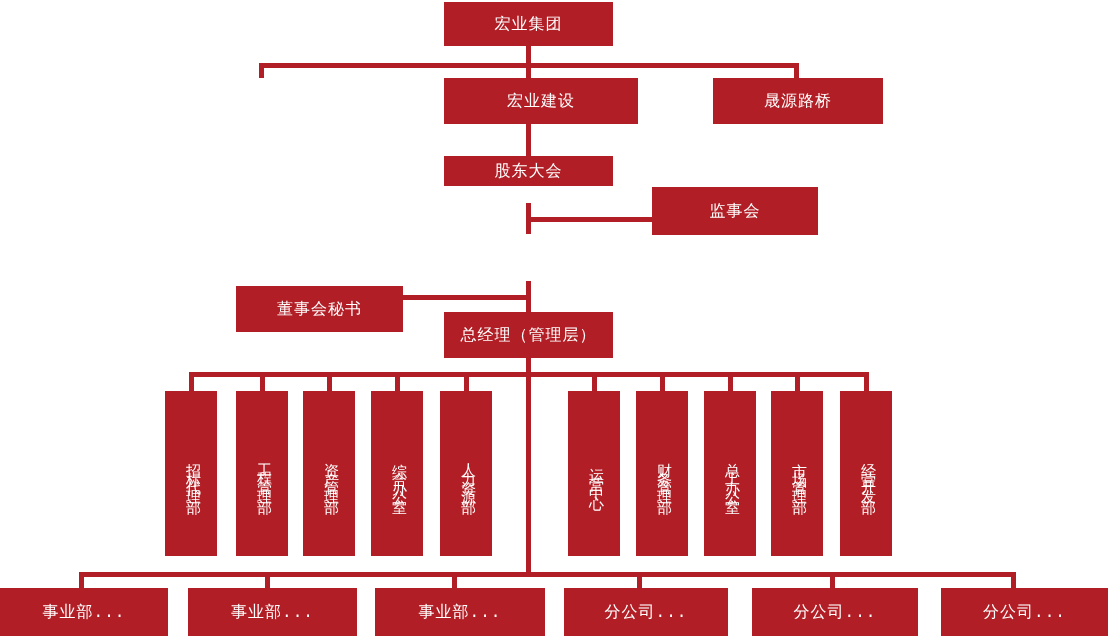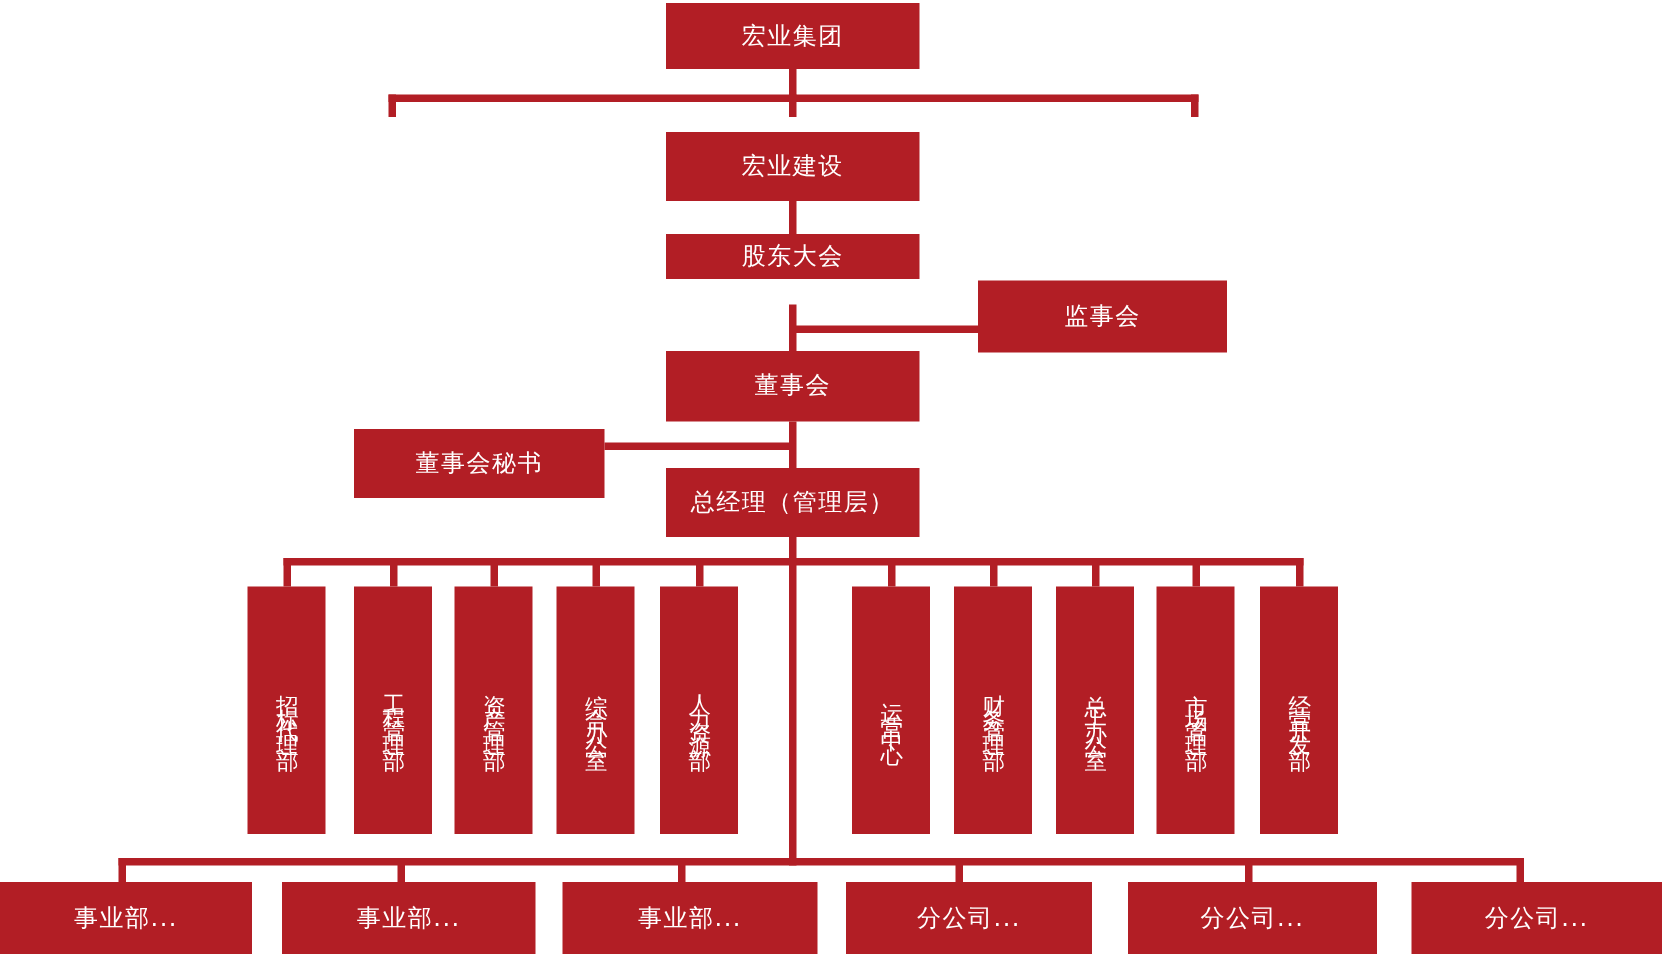--- a/index.html
+++ b/index.html
@@ -7,20 +7,21 @@
     --text:#FFFFFF;
     --bg:#FFFFFF;
   }
   html,body{margin:0;padding:0;background:var(--bg);}
   body{font-family:"DejaVu Sans","Liberation Sans",sans-serif;}
   .stage{
     position:relative;
     width:1108px;height:636px;
     background:var(--bg);
     overflow:hidden;
+    font-family:Liberation Mono, monospace;
   }
   .box{
     position:absolute;
     background:var(--red);
     color:var(--text);
     display:flex;
     align-items:center;
     justify-content:center;
     font-size:16px;
     letter-spacing:1px;
@@ -70,25 +71,25 @@
   <div class="line" style="left:79px;top:572px;width:937px;height:5px"></div>
   <div class="line" style="left:79px;top:572px;width:5px;height:16px"></div>
   <div class="line" style="left:265px;top:572px;width:5px;height:16px"></div>
   <div class="line" style="left:452px;top:572px;width:5px;height:16px"></div>
   <div class="line" style="left:637px;top:572px;width:5px;height:16px"></div>
   <div class="line" style="left:830px;top:572px;width:5px;height:16px"></div>
   <div class="line" style="left:1011px;top:572px;width:5px;height:16px"></div>
 
   <div class="box" style="left:444px;top:2px;width:169px;height:44px">宏业集团</div>
 
-  <div class="box" style="left:444px;top:88px;width:169px;height:46px">宏业建设</div>
+  <div class="box" style="left:444px;top:78px;width:194px;height:46px">宏业建设</div>
+  <div class="box" style="left:713px;top:78px;width:170px;height:46px">晟源路桥</div>
 
   <div class="box" style="left:444px;top:156px;width:169px;height:30px">股东大会</div>
   <div class="box" style="left:652px;top:187px;width:166px;height:48px">监事会</div>
-  <div class="box" style="left:444px;top:234px;width:169px;height:47px">董事会</div>
   <div class="box" style="left:236px;top:286px;width:167px;height:46px">董事会秘书</div>
   <div class="box" style="left:444px;top:312px;width:169px;height:46px">总经理（管理层）</div>
 
   <div class="box vbox" style="left:165px;top:391px;width:52px;height:165px">招标代理部</div>
   <div class="box vbox" style="left:236px;top:391px;width:52px;height:165px">工程管理部</div>
   <div class="box vbox" style="left:303px;top:391px;width:52px;height:165px">资产管理部</div>
   <div class="box vbox" style="left:371px;top:391px;width:52px;height:165px">综合办公室</div>
   <div class="box vbox" style="left:440px;top:391px;width:52px;height:165px">人力资源部</div>
   <div class="box vbox" style="left:568px;top:391px;width:52px;height:165px">运营中心</div>
   <div class="box vbox" style="left:636px;top:391px;width:52px;height:165px">财务管理部</div>

